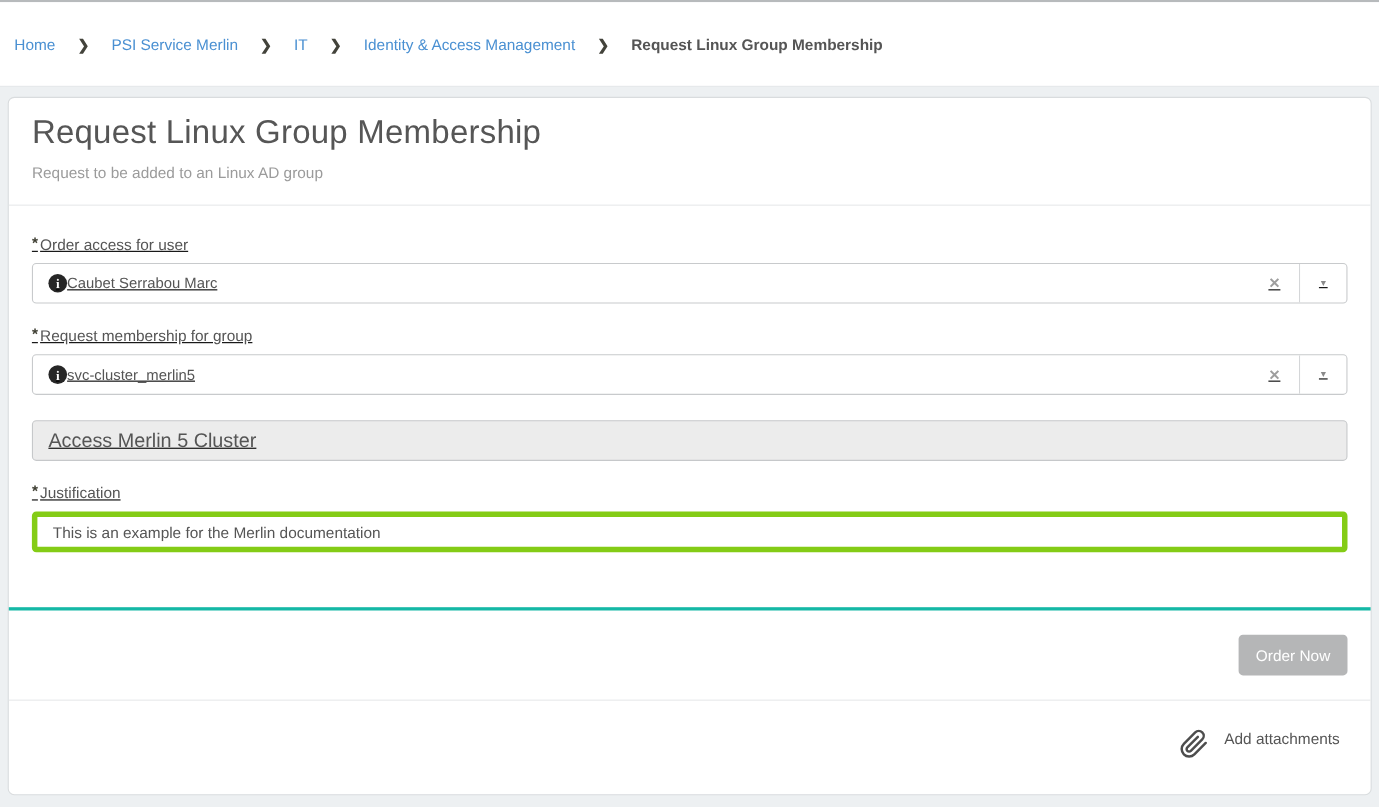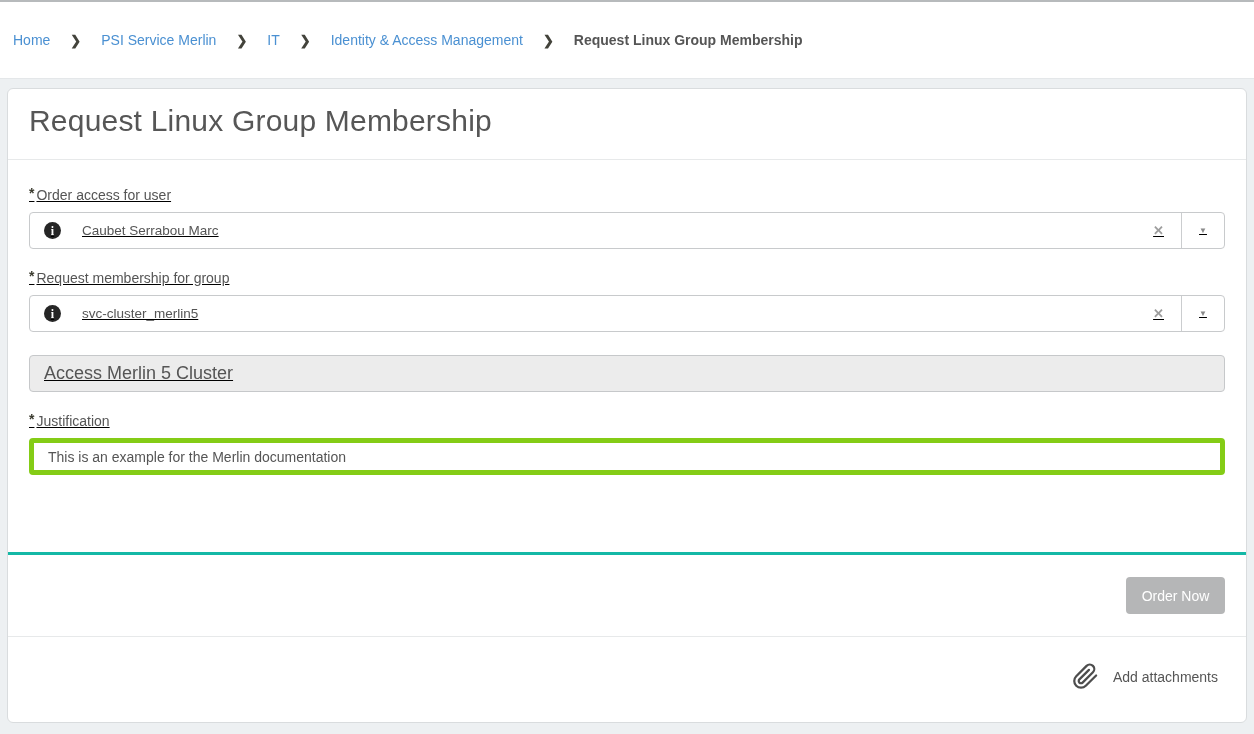--- a/index.html
+++ b/index.html
@@ -52,21 +52,21 @@
     border: 1px solid #c8cacc; border-radius: 4px;
   }
   .cb-info {
     margin-left: 14px; flex: 0 0 17px;
     width: 17px; height: 17px; border-radius: 50%;
     background: #262626; color: #ffffff;
     font-size: 12px; font-weight: 700; font-family: "Liberation Serif", serif;
     display: flex; align-items: center; justify-content: center;
     line-height: 1;
   }
-  .cb-value { margin-left: 21px; font-size: 13.5px; color: #555555; flex: 1 1 auto; }
+  .cb-value { font-size: 13.5px; color: #555555; flex: 1 1 auto; }
   .cb-clear {
     color: #9e9e9e; font-weight: 700; font-size: 13px;
     padding: 0 17px; cursor: pointer; user-select: none;
   }
   .cb-caret-box {
     align-self: stretch; width: 43px;
     border-left: 1px solid #cbcdcf;
     display: flex; align-items: center; justify-content: center;
     color: #8a8a8a; font-size: 8px; cursor: pointer;
     border-radius: 0 4px 4px 0;
@@ -95,21 +95,21 @@
     background: #b5b6b7; color: #ffffff;
     border: none; border-radius: 4px;
     font-size: 14px; font-family: "Liberation Sans", sans-serif;
     padding: 0 13px; height: 37px; min-width: 99px;
     cursor: not-allowed;
   }
 
   .attach-bar {
     border-top: 1px solid #e7e9ea;
     padding: 26px 28px 32px 21px;
-    display: flex; justify-content: flex-end; align-items: center;
+    display: flex; justify-content: flex-end; 
   }
   .clip-icon { width: 27px; height: 27px; margin-right: 14px; cursor: pointer; }
   .attach-label { font-size: 14px; color: #555555; cursor: pointer; }
 </style>
 </head>
 <body>
 
 <div class="top-edge"></div>
 
 <header class="crumb-bar">
@@ -123,20 +123,21 @@
     <a class="crumb-link">Identity &amp; Access Management</a>
     <span class="crumb-sep">❯</span>
     <span class="crumb-current">Request Linux Group Membership</span>
   </nav>
 </header>
 
 <main class="card">
 
   <div class="card-header">
     <h1 class="page-title">Request Linux Group Membership</h1>
+    <div class="page-subtitle">Request to be added to an Linux AD group</div>
   </div>
 
   <div class="form-section">
 
     <div class="field-group">
       <label class="field-label"><span class="req">*</span><span>Order access for user</span></label>
       <div class="combobox">
         <span class="cb-info">i</span>
         <span class="cb-value">Caubet Serrabou Marc</span>
         <span class="cb-clear">✕</span>

